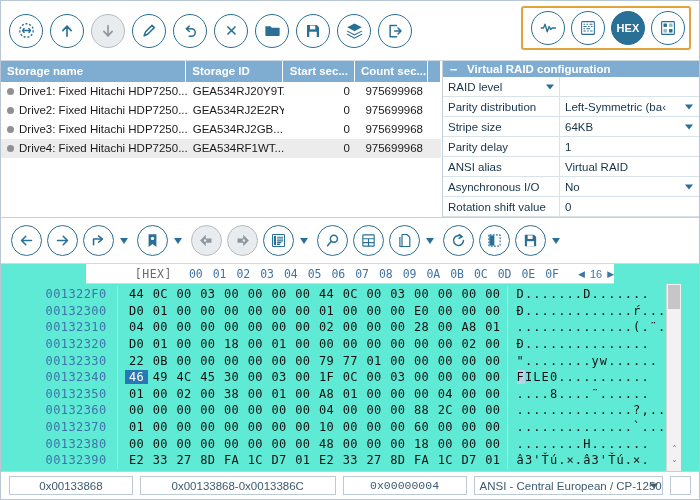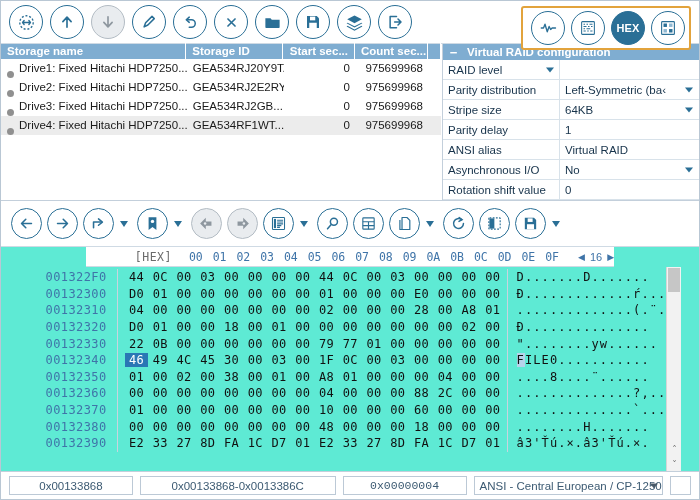--- a/index.html
+++ b/index.html
@@ -14,21 +14,21 @@
     width: 700px; height: 500px;
     position: relative;
     background: #ffffff;
     border: 1px solid #b9c7d4;
     display: flex;
     flex-direction: column;
   }
 
   
   .toolbar-top {
-    height: 43px;
+    height: 60px;
     background: #ffffff;
     border-bottom: 1px solid #cfdae4;
     display: flex;
     align-items: center;
     padding: 0 8px;
     position: relative;
     flex: 0 0 auto;
   }
   .tbtn {
     width: 34px; height: 34px;
@@ -83,21 +83,21 @@
   .storage-panel {
     width: 441px;
     display: flex;
     flex-direction: column;
     background: #ffffff;
     position: relative;
     border-right: 1px solid #ffffff;
   }
   .sp-head {
     display: flex;
-    height: 15px;
+    height: 21px;
     background: #7fadd1;
     color: #ffffff;
     font-size: 11.5px;
     font-weight: bold;
     align-items: center;
     font-family: "Liberation Sans", sans-serif;
   }
   .sp-head .cell { padding: 0 6px; border-right: 1px solid #ffffff; height: 21px; line-height: 21px; overflow: hidden; white-space: nowrap; }
   .c-name  { width: 188px; }
   .c-id    { width: 98px; }
@@ -108,21 +108,21 @@
   .sp-row {
     display: flex;
     height: 19px;
     font-size: 11.5px;
     color: #1a1a1a;
     align-items: center;
     font-family: "Liberation Sans", sans-serif;
   }
   .sp-row.selected { background: #ececec; }
   .sp-row .cell { padding: 0 6px; height: 19px; line-height: 19px; overflow: hidden; white-space: nowrap; }
-  .sp-row .c-name { display: flex; align-items: flex-end; gap: 5px; }
+  .sp-row .c-name { display: flex; align-items: center; gap: 5px; }
   .dot {
     width: 7px; height: 7px; border-radius: 50%;
     background: #909090;
     flex: 0 0 auto;
     display: inline-block;
   }
 
   
   .raid-panel {
     flex: 1;

